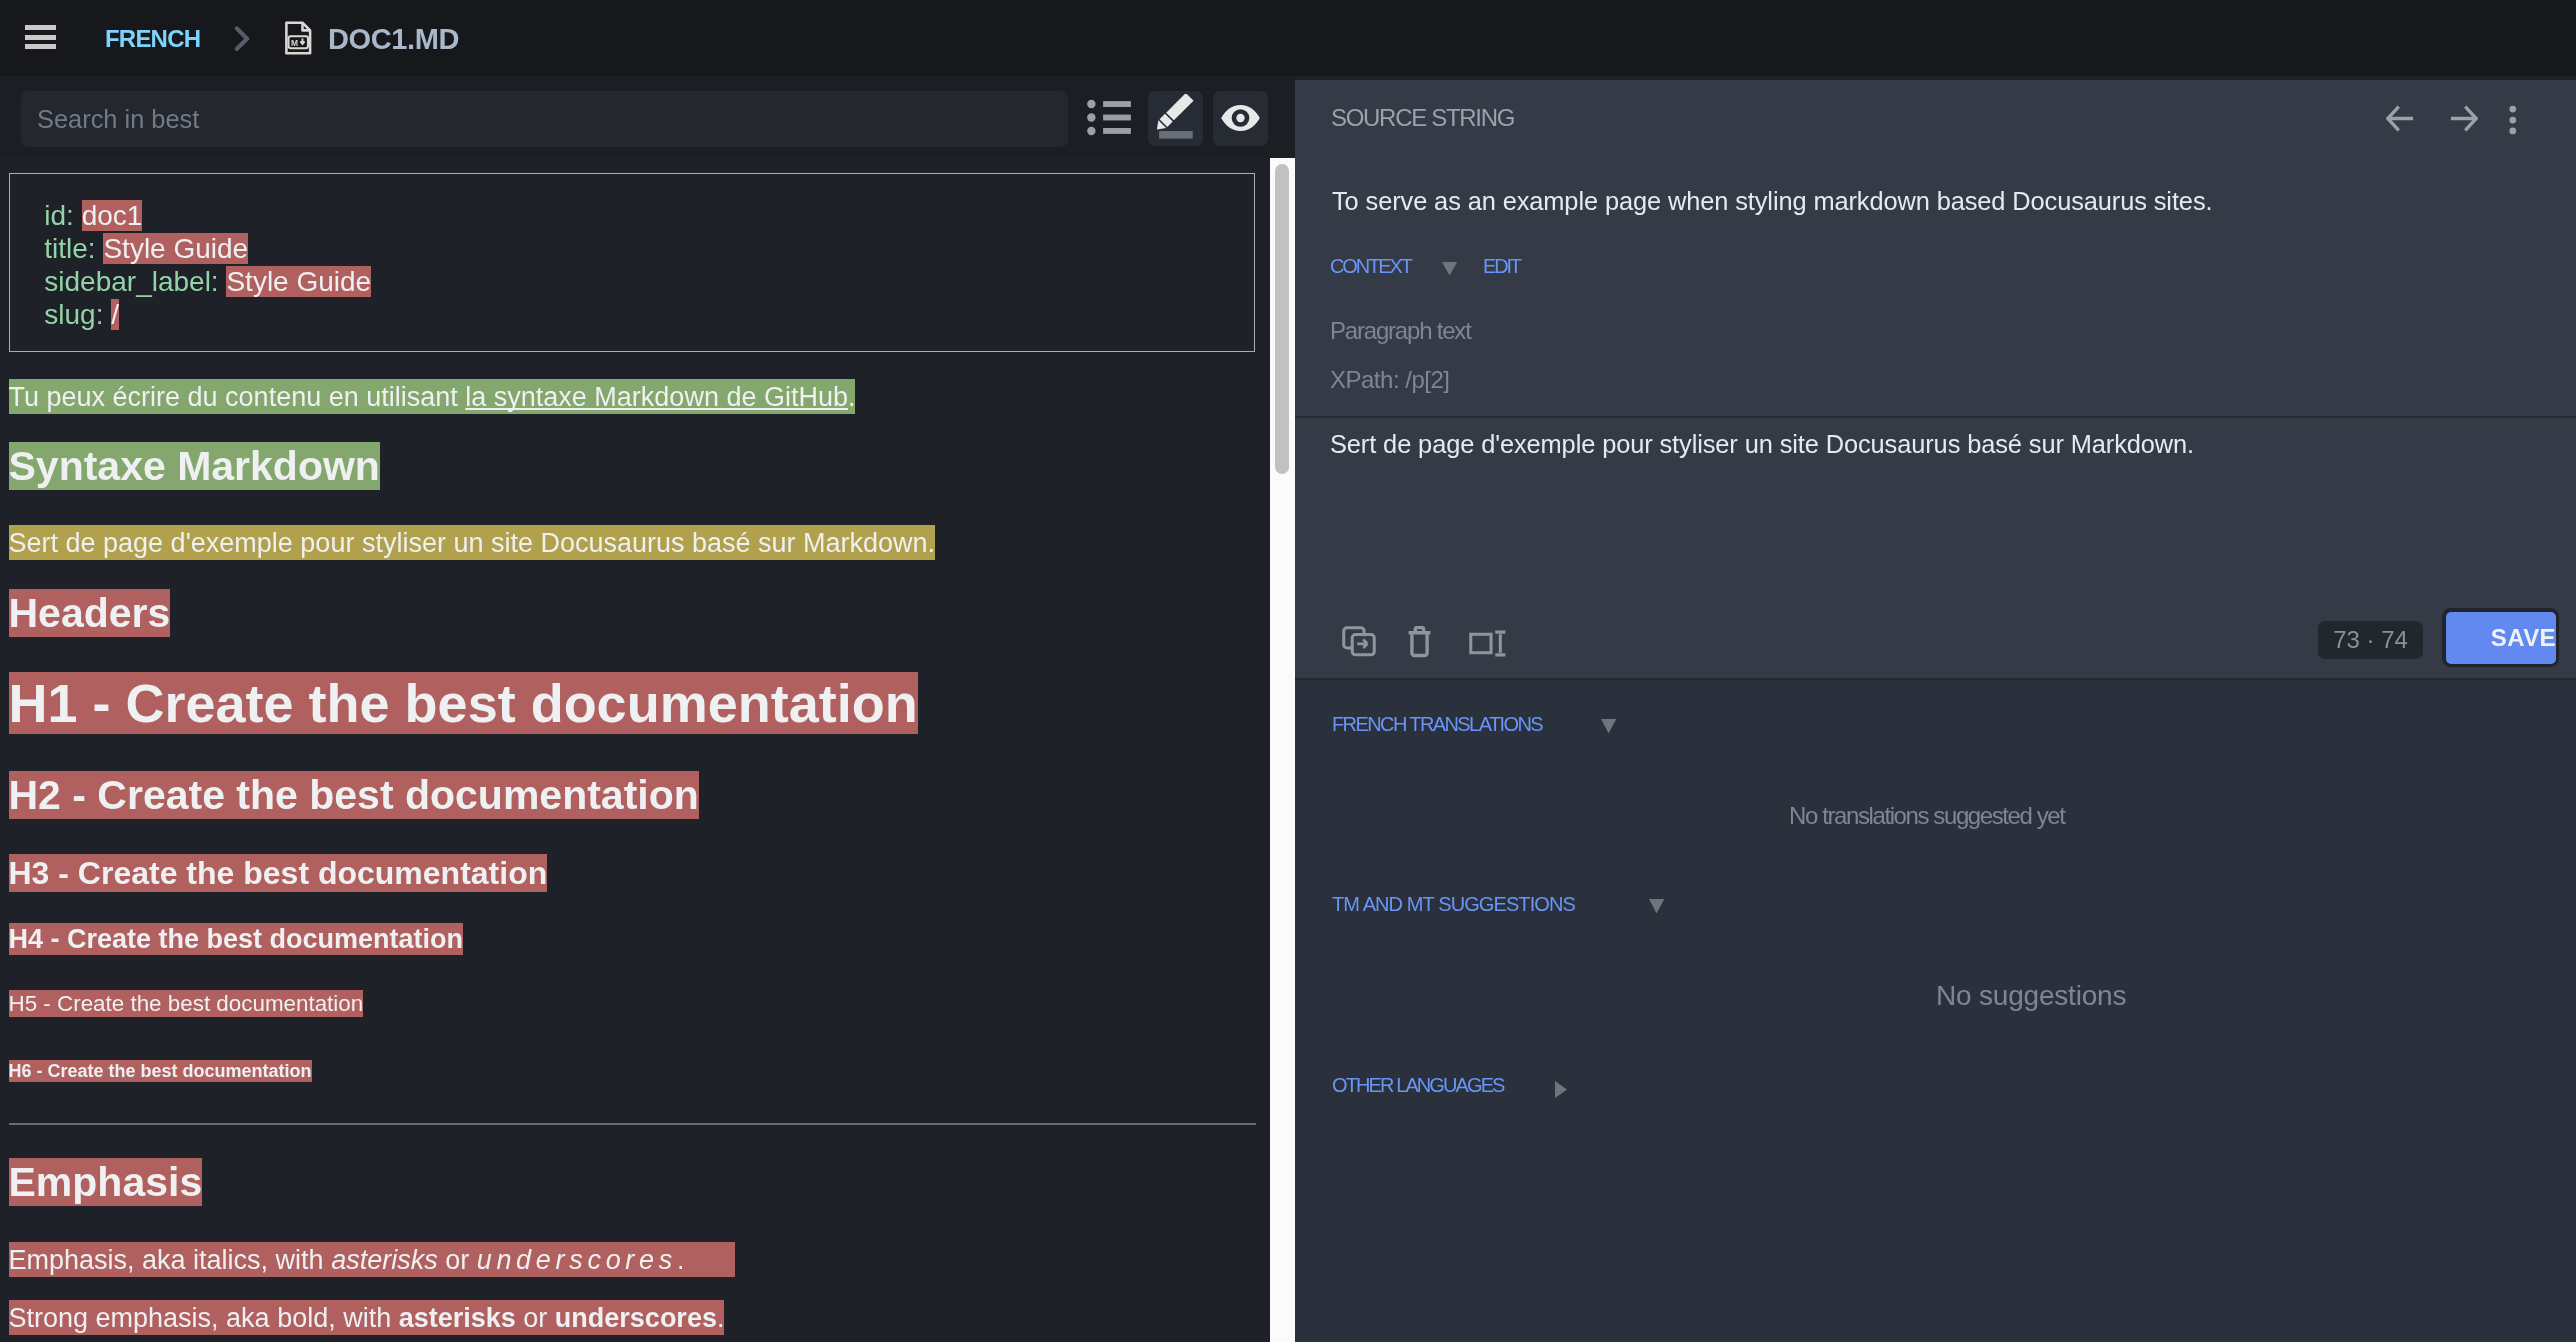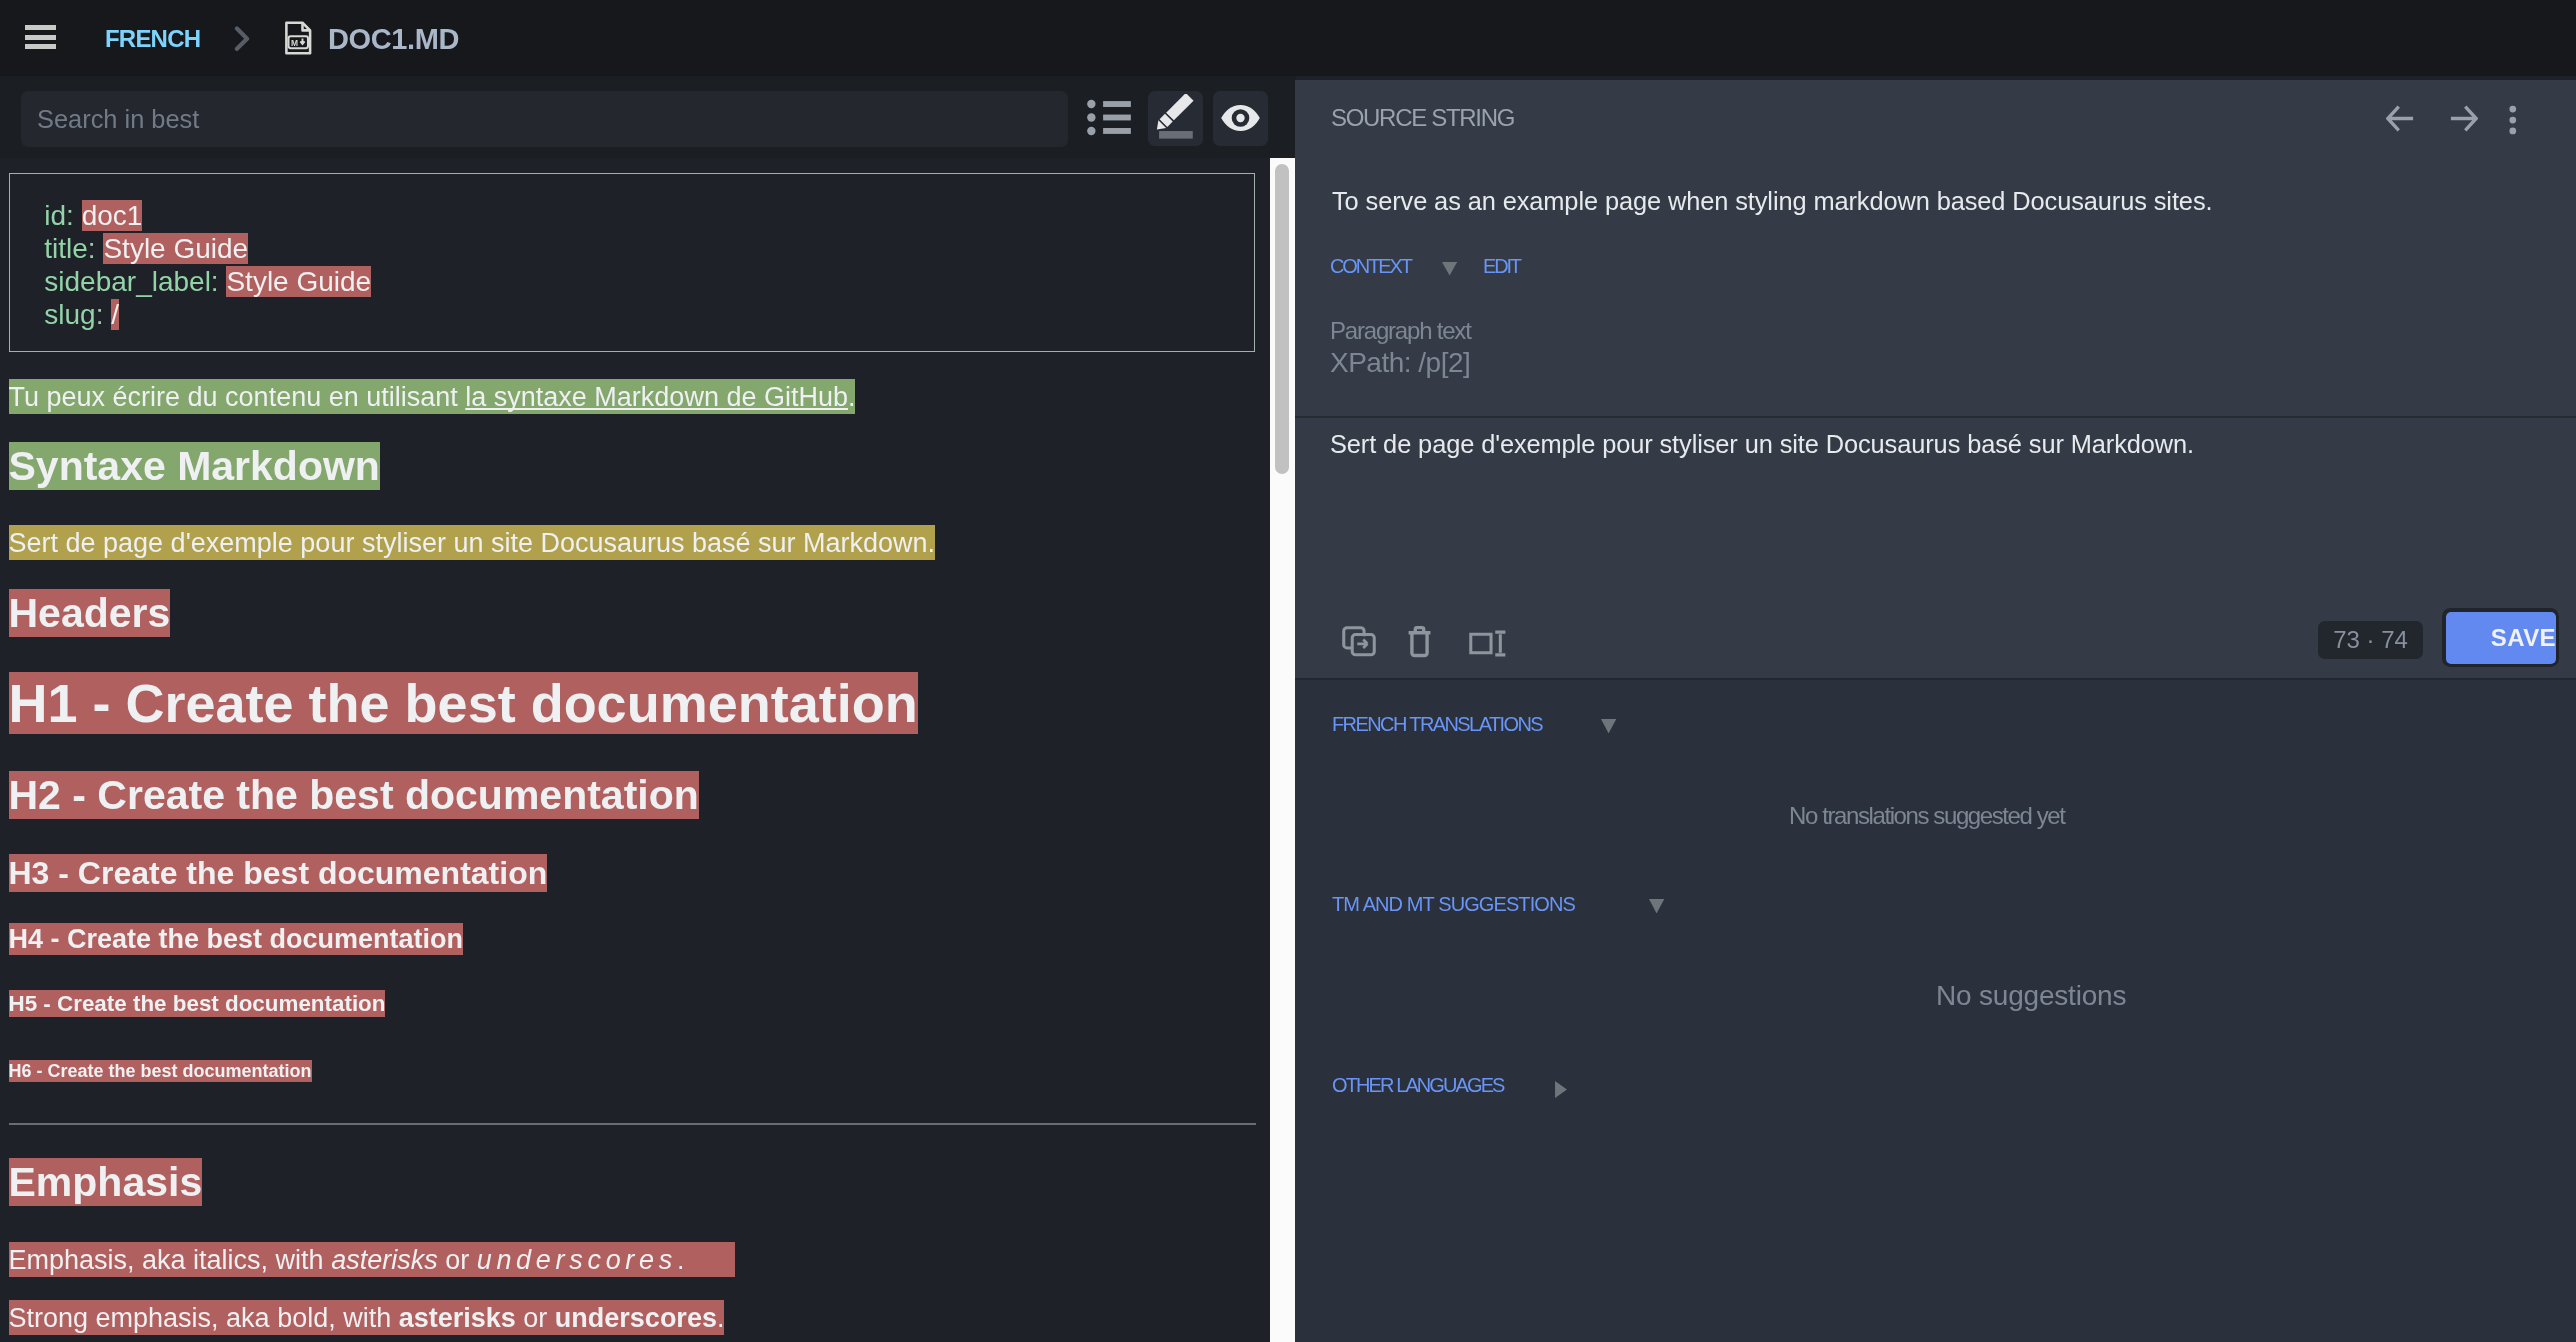--- a/index.html
+++ b/index.html
@@ -10,21 +10,21 @@
 .mg{background:#83a76c}
 .my{background:#b1a04c}
 .pm mark{padding:2.5px 0}
 .hm mark{padding:1.3px 0}
 .blk{position:absolute;left:8.5px;white-space:nowrap}
 .p{font-size:27px;line-height:34px;color:#eef0f1}
 .h1{font-size:54px;line-height:63px;font-weight:bold}
 .h2{font-size:41px;line-height:47px;font-weight:bold}
 .h3{font-size:32px;line-height:38px;font-weight:bold}
 .h4{font-size:27px;line-height:32px;font-weight:bold}
-.h5{font-size:22.4px;line-height:26px;font-weight:bold}
+.h5{font-size:22.4px;line-height:26px;font-weight:normal}
 .h6{font-size:18px;line-height:22px;font-weight:bold}
 u{text-underline-offset:2.5px;text-decoration-thickness:2.1px;text-decoration-skip-ink:none}
 .lbl{position:absolute;font-size:24px;color:#99a3ad}
 .blue{position:absolute;color:#6895f6;font-size:20px}
 .gray{position:absolute;color:#7d8793}
 </style>
 </head>
 <body>
 
 <div class="abs" style="left:0;top:0;width:2576px;height:76px;background:#16181c"></div>
@@ -112,21 +112,21 @@
     <circle cx="4.5" cy="17.5" r="4" fill="#9aa1aa"></circle>
     <circle cx="4.5" cy="30.5" r="4" fill="#9aa1aa"></circle>
 </svg>
 <div class="abs" style="left:1332px;top:187px;font-size:25.4px;letter-spacing:-0.1px;color:#e7eaed">To serve as an example page when styling markdown based Docusaurus sites.</div>
 <div class="blue" style="left:1330px;top:255px;letter-spacing:-2.1px">CONTEXT</div>
 <svg class="abs" style="left:1442px;top:262px" width="15.2" height="13.5" viewBox="0 0 18 16">
     <path d="M0 0 h18 l-9 16 z" fill="#70757c"></path>
   </svg>
 <div class="blue" style="left:1483px;top:255px;letter-spacing:-2.2px">EDIT</div>
 <div class="gray" style="left:1330px;top:317px;font-size:24px;letter-spacing:-1.2px">Paragraph text</div>
-<div class="gray" style="left:1330px;top:347px;font-size:28px;letter-spacing:-0.5px">XPath: /p[2]</div>
+<div class="gray" style="left:1330px;top:366px;font-size:24px;letter-spacing:-0.5px">XPath: /p[2]</div>
 <div class="abs" style="left:1295px;top:416px;width:1281px;height:1.7px;background:#262b32"></div>
 <div class="abs" style="left:1330px;top:430px;font-size:25.4px;letter-spacing:-0.1px;color:#e7eaed">Sert de page d'exemple pour styliser un site Docusaurus basé sur Markdown.</div>
 
 <svg class="abs" style="left:1342px;top:626px" width="34" height="30.5" viewBox="0 0 40 36">
   <path d="M12 26 h-6 a4 4 0 0 1 -4 -4 v-16 a4 4 0 0 1 4 -4 h16 a4 4 0 0 1 4 4 v6" fill="none" stroke="#8f959d" stroke-width="3.6"></path>
   <rect x="12" y="10" width="26" height="24" rx="4" fill="none" stroke="#8f959d" stroke-width="3.6"></rect>
   <path d="M18 21 h12 m0 0 l-5 -5 m5 5 l-5 5" stroke="#8f959d" stroke-width="3.2" fill="none"></path>
 </svg>
 <svg class="abs" style="left:1405px;top:626px" width="29" height="32" viewBox="0 0 34 38">
   <path d="M4 8 h26 m-22 0 v24 a3 3 0 0 0 3 3 h12 a3 3 0 0 0 3-3 v-24 m-14 0 v-4 a2 2 0 0 1 2-2 h6 a2 2 0 0 1 2 2 v4" stroke="#8f959d" stroke-width="4" fill="none"></path>

